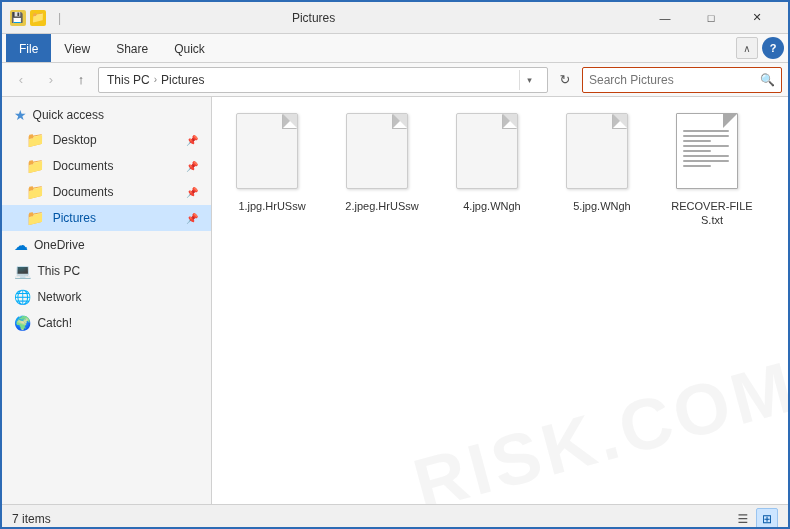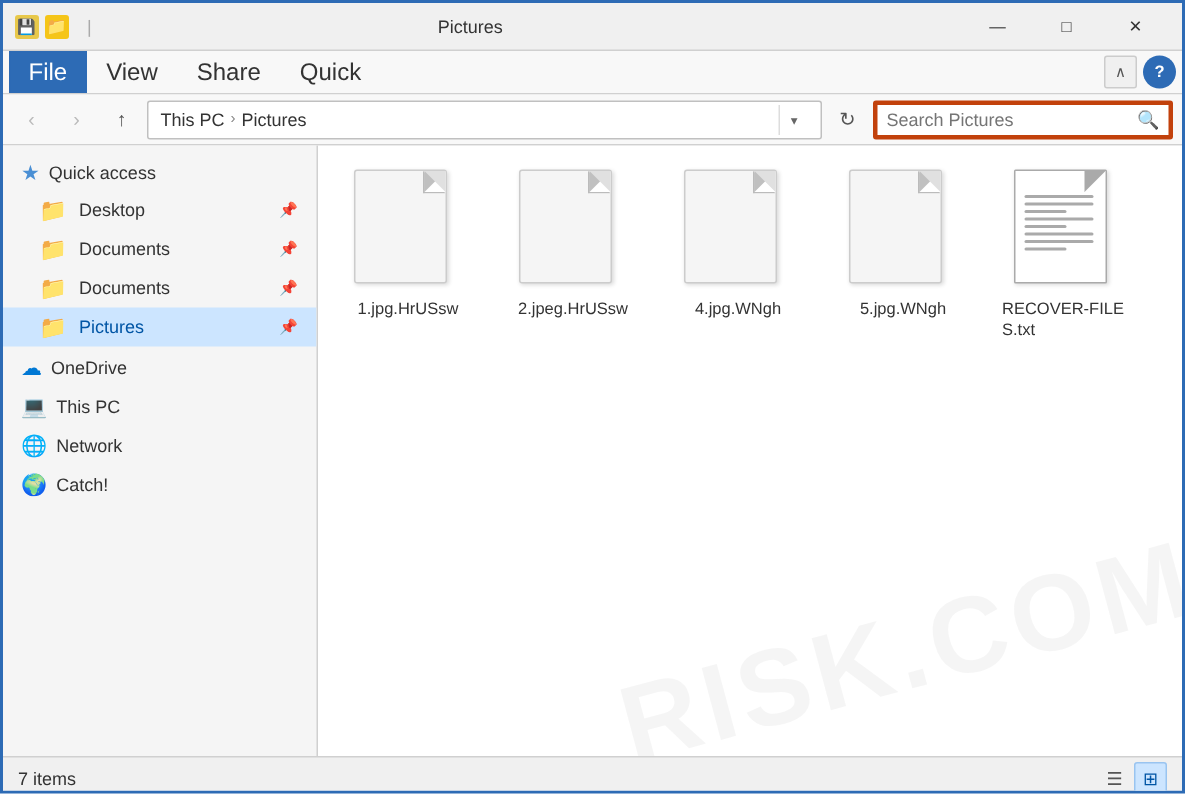--- a/index.html
+++ b/index.html
@@ -68,21 +68,21 @@
       border-bottom: 1px solid #d0d0d0;
     }
     .ribbon-tabs {
       display: flex;
       align-items: center;
       height: 28px;
       padding: 0 4px;
     }
     .ribbon-tab {
       padding: 4px 12px;
-      font-size: 16px;
+      font-size: 12px;
       cursor: pointer;
       color: #333;
       border: 1px solid transparent;
       border-bottom: none;
       height: 28px;
       display: flex; align-items: center;
     }
     .ribbon-tab.active {
       background: #2d6bb5;
       color: #fff;
@@ -145,21 +145,21 @@
     }
     .path-refresh {
       width: 26px; height: 26px;
       display: flex; align-items: center; justify-content: center;
       color: #555; cursor: pointer;
       font-size: 13px; border: none; background: transparent; border-radius: 3px;
     }
     .search-box {
       height: 26px;
       width: 200px;
-      border: 3px solid #c2410c;
+      border: 1px solid #c2410c;
       background: #fff;
       display: flex; align-items: center;
       padding: 0 6px;
       border-radius: 2px;
       gap: 4px;
     }
     .search-input {
       flex: 1;
       border: none; outline: none;
       font-size: 12px; color: #999;
@@ -293,21 +293,21 @@
     }
     .txt-line {
       height: 2px;
       background: #aaa;
       border-radius: 1px;
     }
     .txt-line.short { width: 60%; }
 
     .file-name {
       font-size: 11px; color: #333;
-      text-align: left;
+      text-align: center;
       line-height: 1.3;
       word-break: break-all;
       max-width: 95px;
     }
 
     
     .watermark {
       position: absolute;
       bottom: 28px;
       left: 210px;

